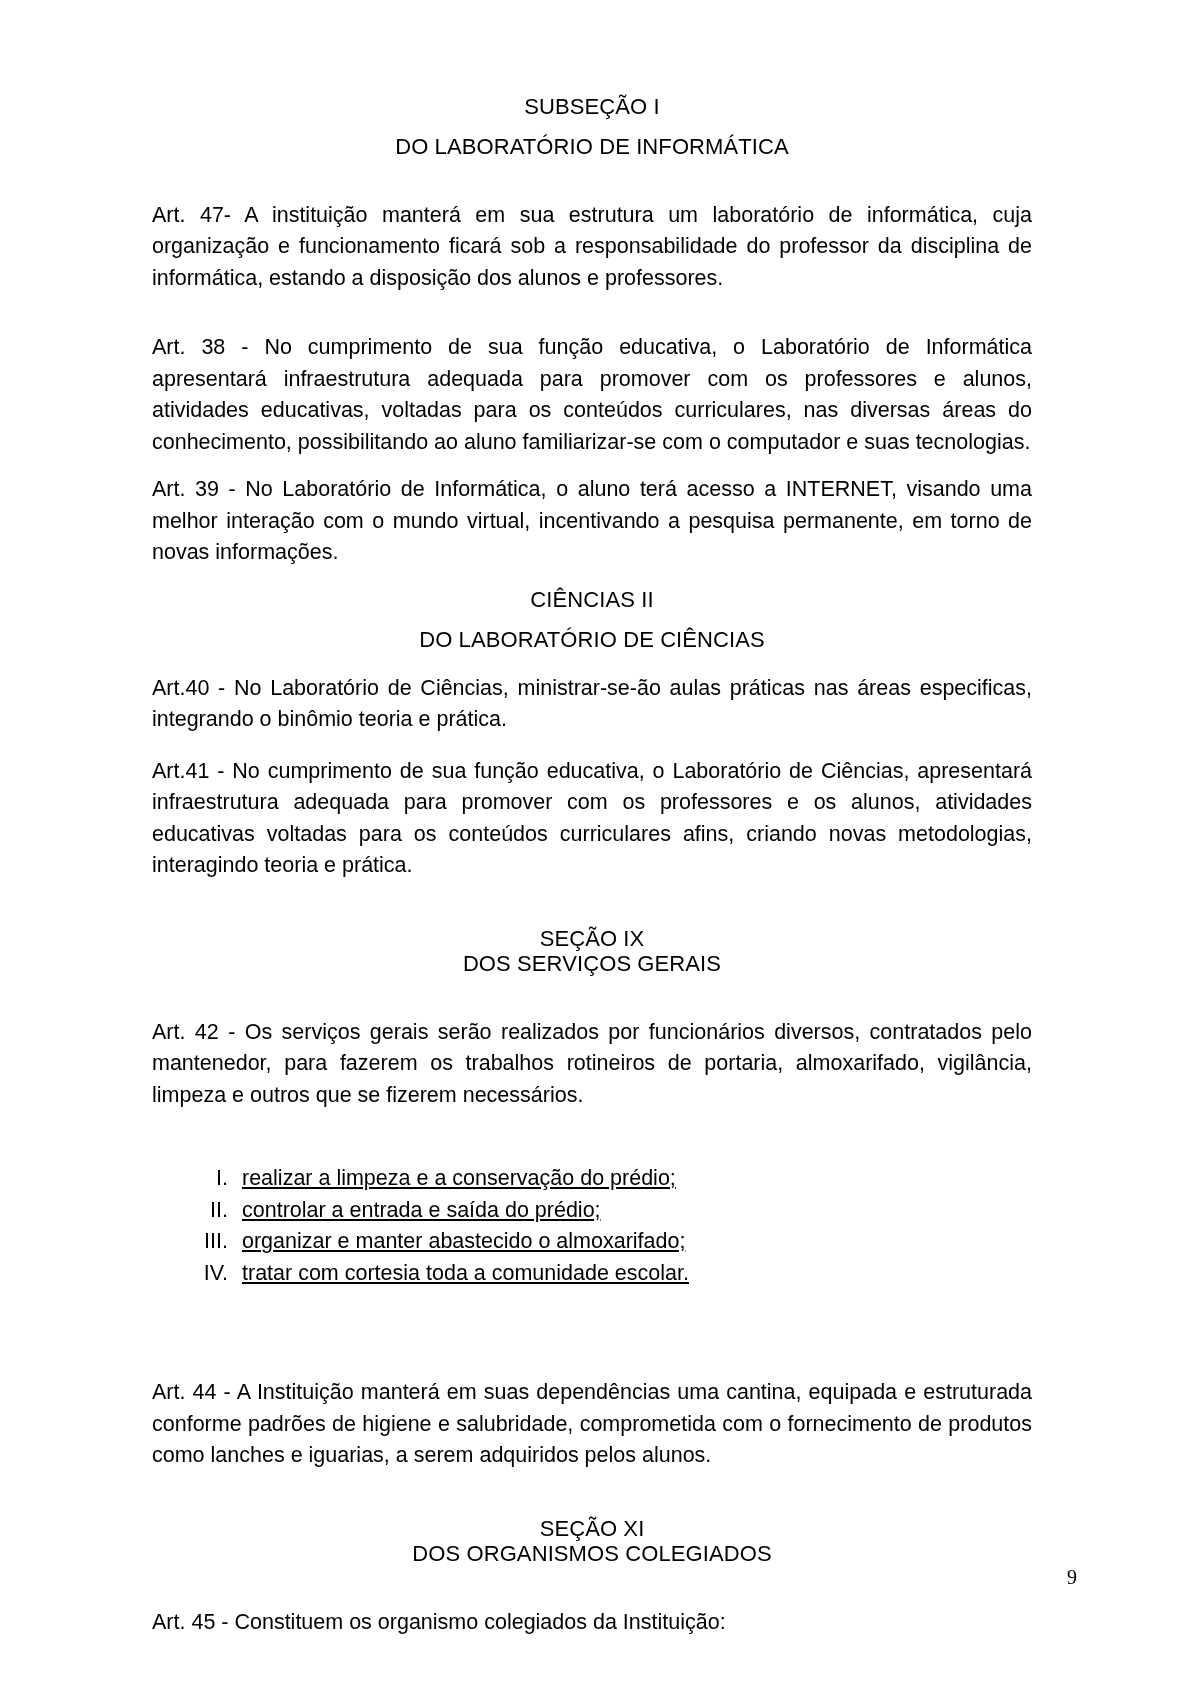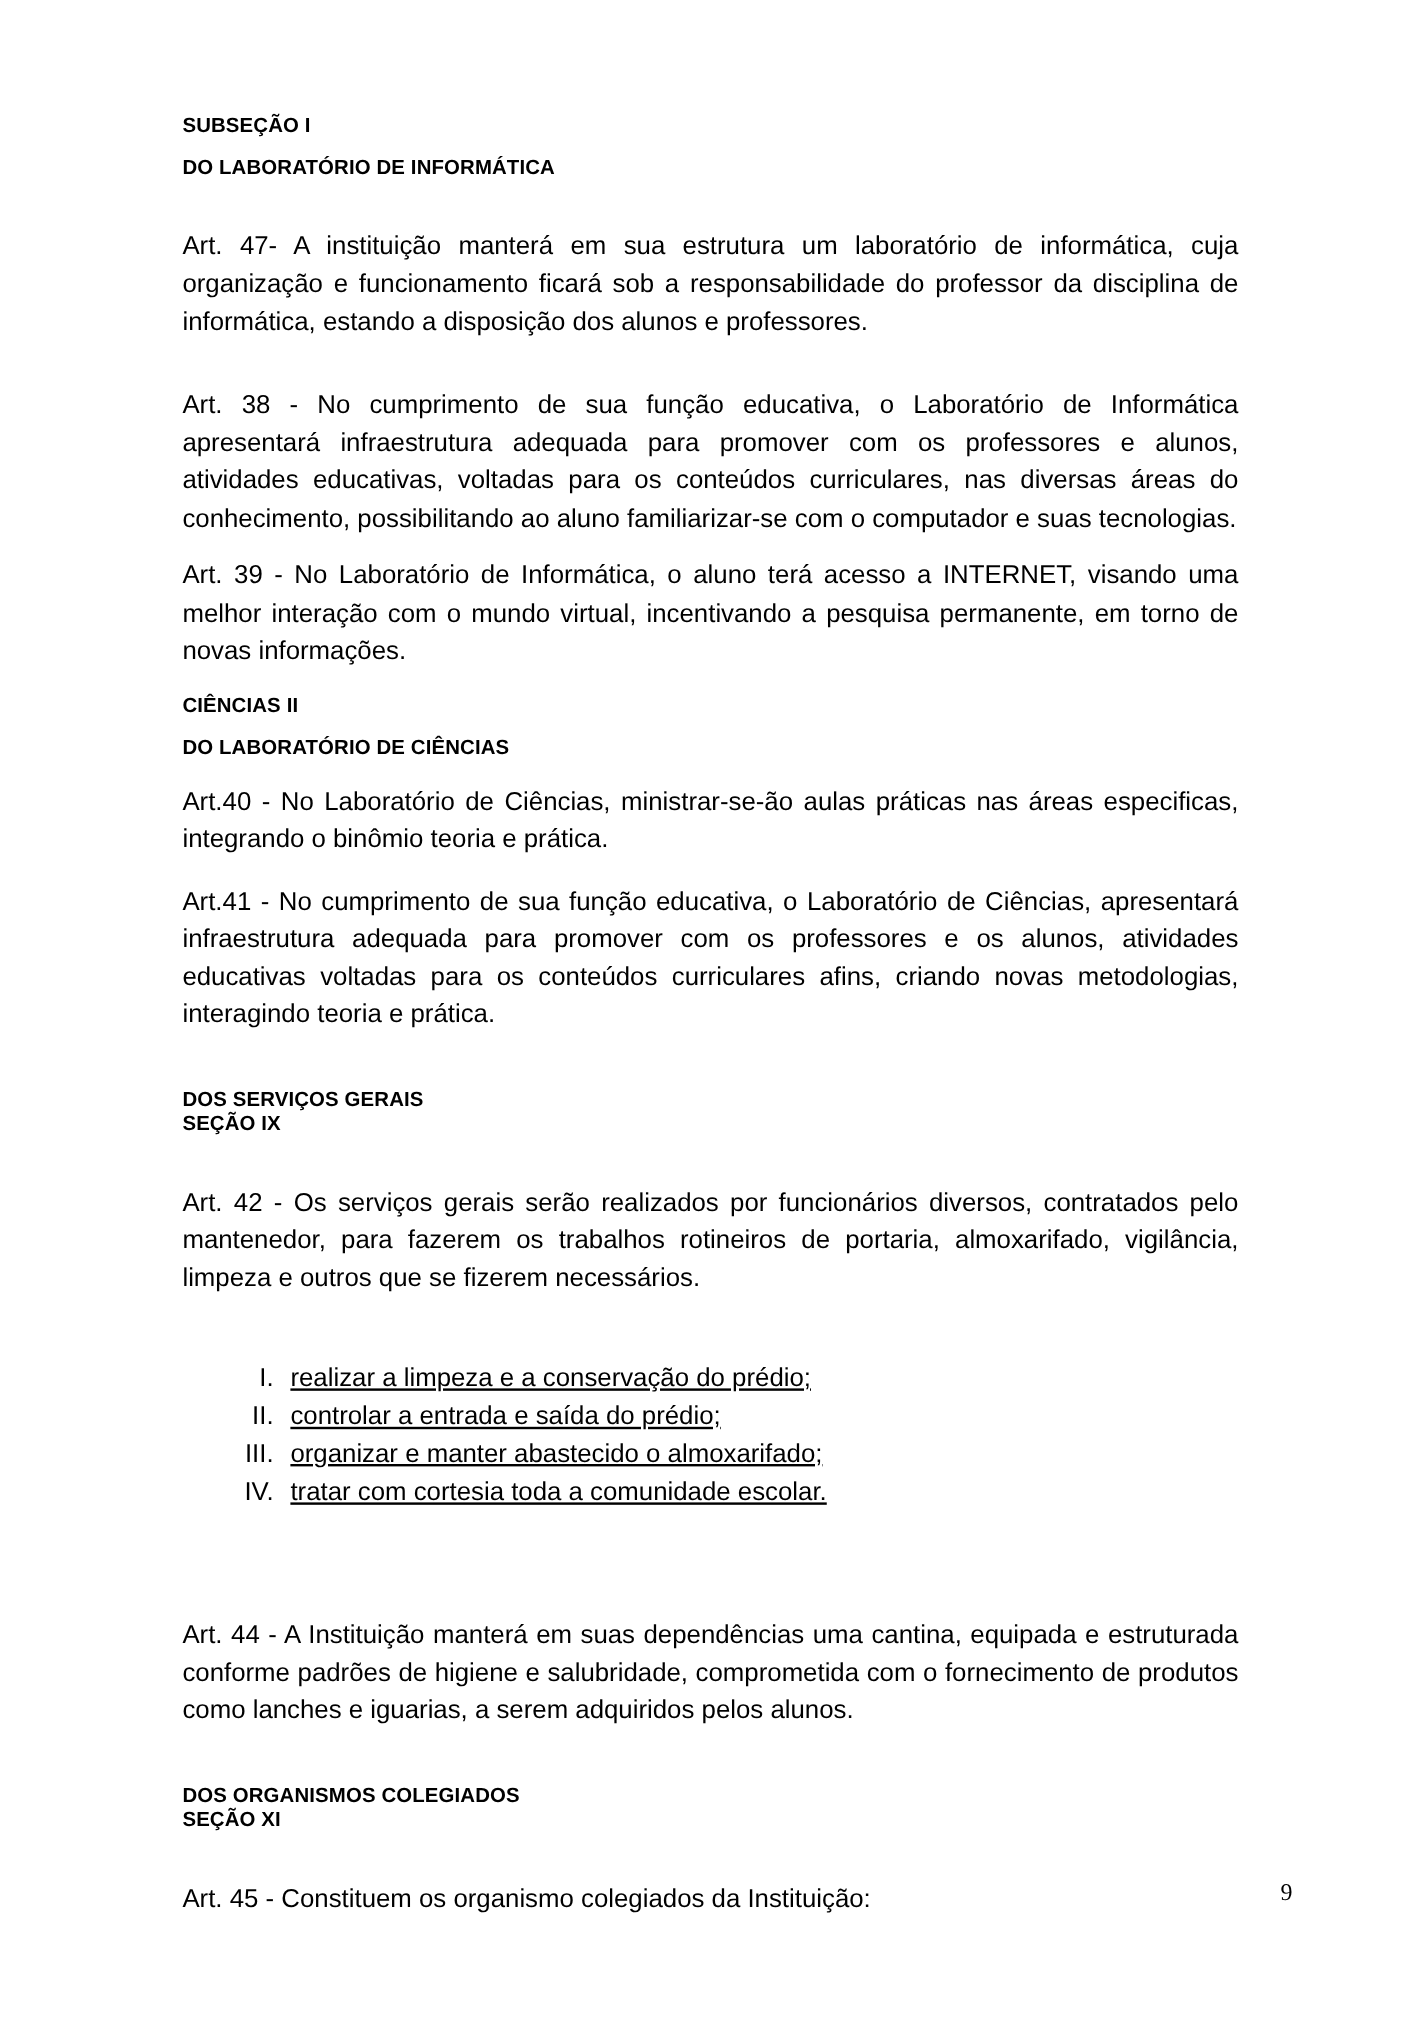--- a/index.html
+++ b/index.html
@@ -21,23 +21,23 @@
     overflow: hidden;
   }
   .content {
     position: absolute;
     left: 152px;
     top: 96px;
     width: 880px;
   }
   
   .heading-block {
-    text-align: left;
-    font-weight: bold;
-    font-size: 17px;
+    text-align: center;
+    font-weight: normal;
+    font-size: 22px;
     line-height: 1.0;
   }
   .heading-block.loose .hline {
     margin: 0 0 18px 0;
   }
   .heading-block.loose .hline:last-child {
     margin-bottom: 0;
   }
   .heading-block.tight .hline {
     margin: 0 0 3px 0;
@@ -135,22 +135,22 @@
 
     <p class="body-par">Art.40 - No Laboratório de Ciências, ministrar-se-ão aulas práticas nas áreas especificas, integrando o binômio teoria e prática.</p>
 
     <div class="sp-20"></div>
 
     <p class="body-par">Art.41 - No cumprimento de sua função educativa, o Laboratório de Ciências, apresentará infraestrutura adequada para promover com os professores e os alunos, atividades educativas voltadas para os conteúdos curriculares afins, criando novas metodologias, interagindo teoria e prática.</p>
 
     <div class="sp-46"></div>
 
     <div class="heading-block tight">
+      <div class="hline">SEÇÃO IX</div>
       <div class="hline">DOS SERVIÇOS GERAIS</div>
-      <div class="hline">SEÇÃO IX</div>
     </div>
 
     <div class="sp-42"></div>
 
     <p class="body-par">Art. 42 - Os serviços gerais serão realizados por funcionários diversos, contratados pelo mantenedor, para fazerem os trabalhos rotineiros de portaria, almoxarifado, vigilância, limpeza e outros que se fizerem necessários.</p>
 
     <div class="sp-26"></div>
 
 
     <div class="sp-26"></div>
@@ -177,22 +177,22 @@
     <div class="sp-46"></div>
 
 
     <div class="sp-42"></div>
 
     <p class="body-par">Art. 44 - A Instituição manterá em suas dependências uma cantina, equipada e estruturada conforme padrões de higiene e salubridade, comprometida com o fornecimento de produtos como lanches e iguarias, a serem adquiridos pelos alunos.</p>
 
     <div class="sp-46"></div>
 
     <div class="heading-block tight">
+      <div class="hline">SEÇÃO XI</div>
       <div class="hline">DOS ORGANISMOS COLEGIADOS</div>
-      <div class="hline">SEÇÃO XI</div>
     </div>
 
     <div class="sp-42"></div>
 
     <p class="body-par">Art. 45 - Constituem os organismo colegiados da Instituição:</p>
 
   </div>
 
   <div class="page-number">9</div>
 </div>

